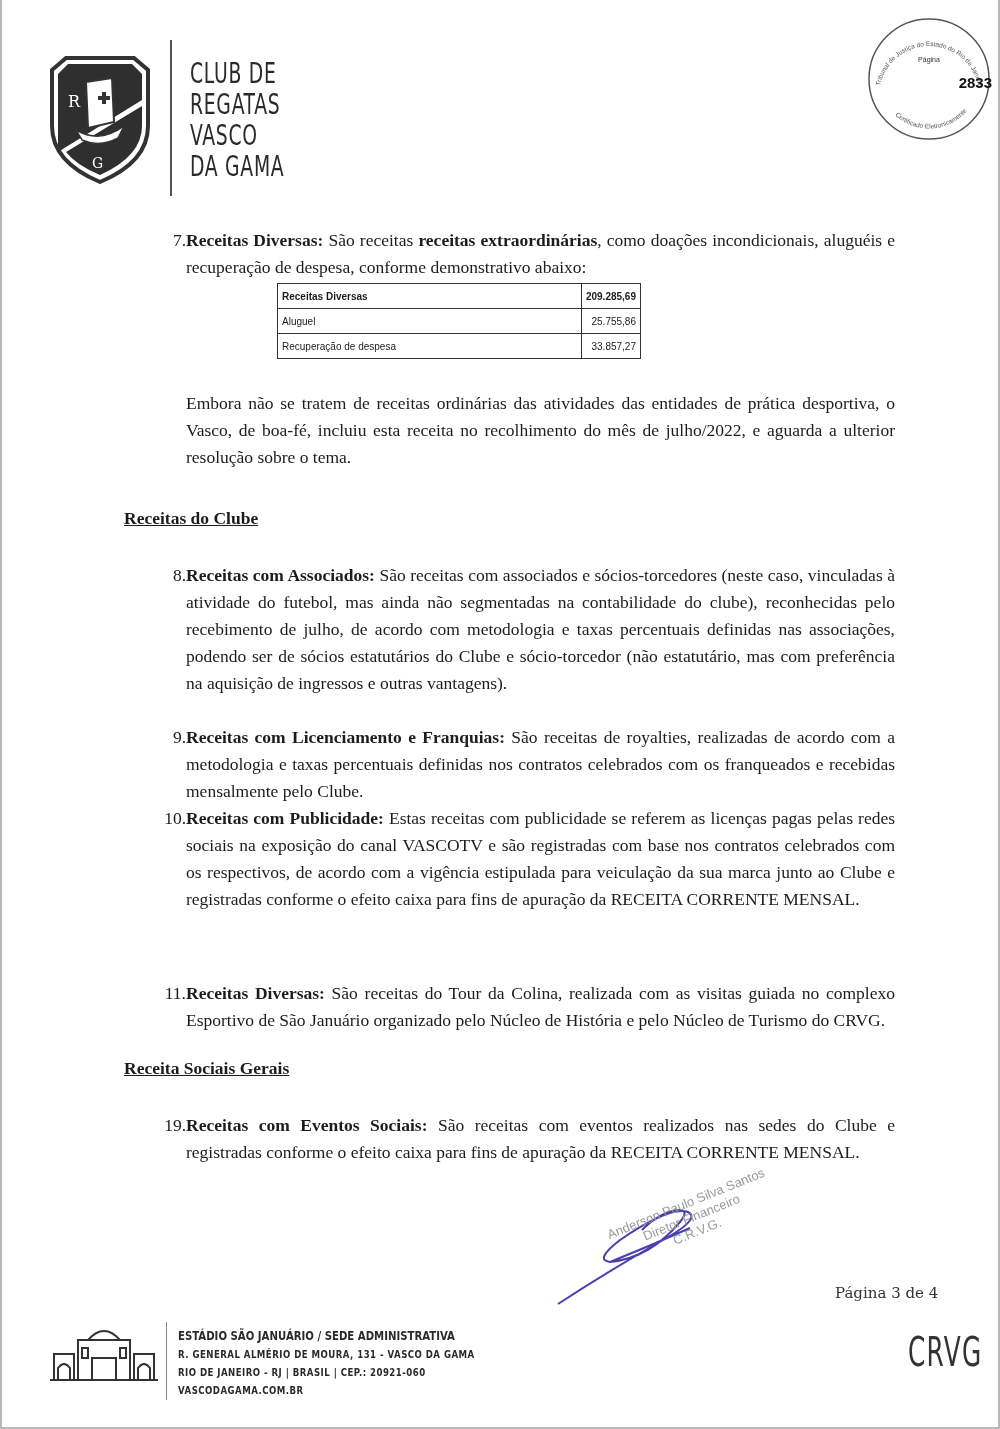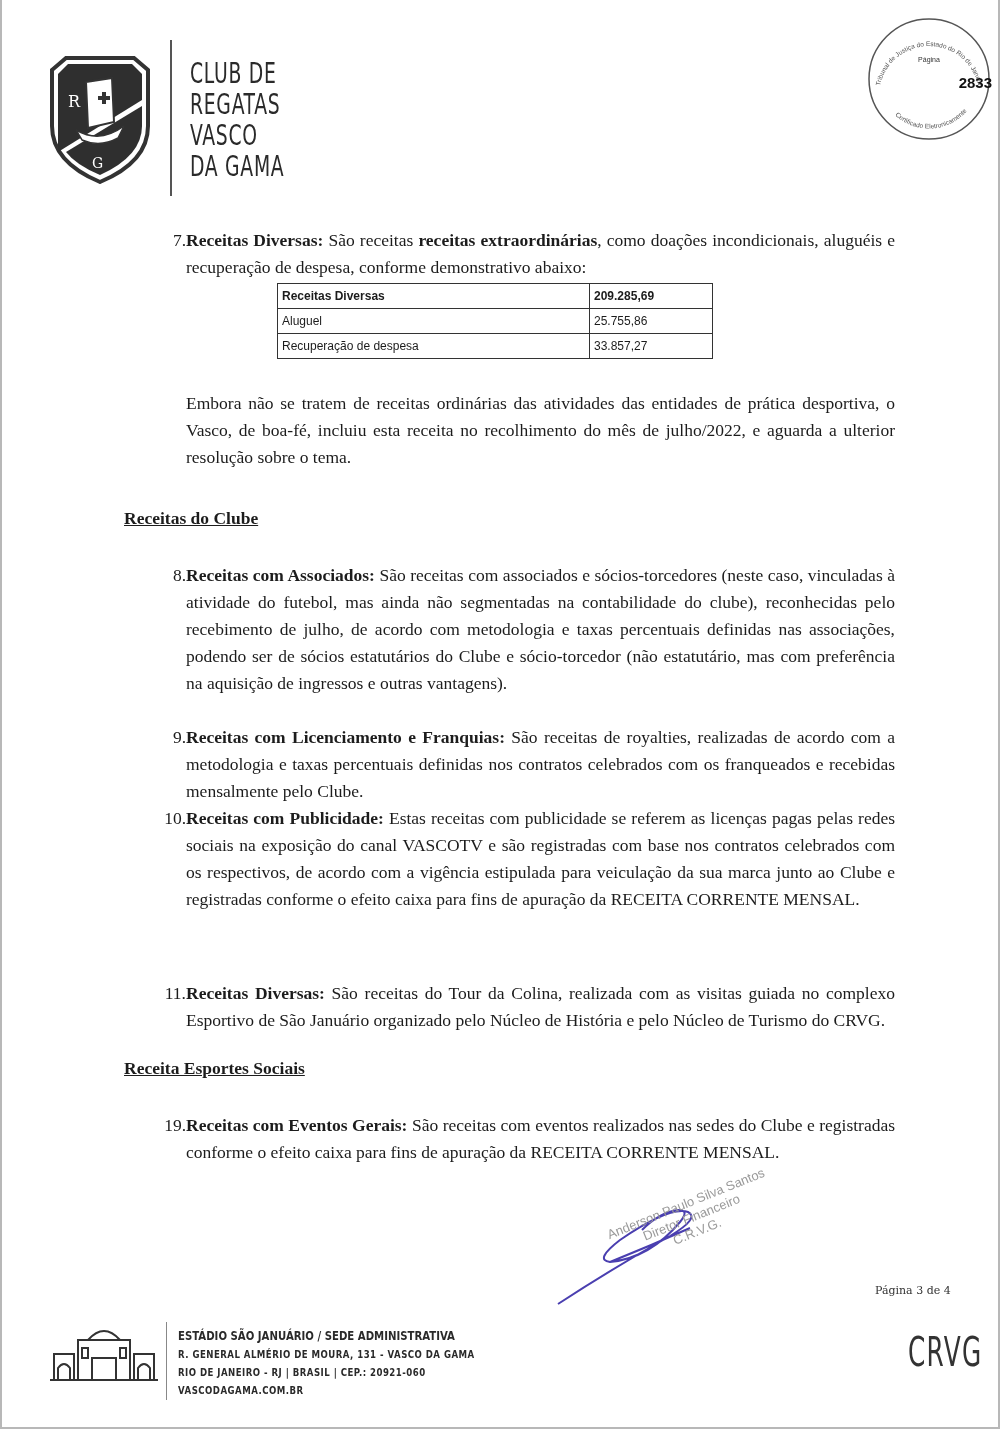--- a/index.html
+++ b/index.html
@@ -26,35 +26,35 @@
     .stamp-number { position: absolute; left: 0; top: 58px; width: 126px; text-align: right; font-family: "Liberation Sans", sans-serif; font-size: 15px; font-weight: bold; color: #111; }
     .item { position: absolute; left: 150px; width: 745px; font-size: 17.5px; line-height: 27px; text-align: justify; }
     .item .num { position: absolute; left: 0; top: 0; width: 36px; text-align: right; }
     .item .text { margin-left: 36px; }
     .item .text b { font-weight: bold; }
     .para { position: absolute; left: 186px; width: 709px; font-size: 17.5px; line-height: 27px; text-align: justify; }
     .section-title { position: absolute; left: 124px; font-size: 17.5px; font-weight: bold; text-decoration: underline; }
 
     
     .rev-table {
-      position: absolute; left: 277px; top: 283px; width: 436px; border-collapse: collapse;
-      font-family: "Liberation Sans", sans-serif; font-size: 12px;
+      position: absolute; left: 277px; top: 283px; width: 364px; border-collapse: collapse;
+      font-family: "Liberation Sans", sans-serif; font-size: 10px;
     }
     .rev-table td { border: 1.5px solid #333; height: 25px; padding: 0 4px; }
     .rev-table td.label { width: 312px; }
-    .rev-table td.value { text-align: left; }
+    .rev-table td.value { text-align: right; }
     .rev-table tr.total td { font-weight: bold; }
 
     
     .signature { position: absolute; left: 550px; top: 1200px; width: 240px; height: 110px; }
     .sig-stamp {
       position: absolute; left: 605px; top: 1228px; transform: rotate(-22deg); transform-origin: left top;
       font-family: "Liberation Sans", sans-serif; font-size: 13px; color: #9a9a9a; line-height: 15px; text-align: center;
     }
-    .page-number { position: absolute; left: 875px; top: 1284px; font-family: "DejaVu Serif", serif; font-size: 11px; color: #333; }
+    .page-number { position: absolute; left: 835px; top: 1284px; font-family: "DejaVu Serif", serif; font-size: 15px; color: #333; }
 
     
     .footer-building { position: absolute; left: 48px; top: 1322px; width: 112px; height: 62px; }
     .footer-divider { position: absolute; left: 166px; top: 1322px; width: 1px; height: 78px; background: #888; }
     .footer-text {
       position: absolute; left: 178px; top: 1326px; font-family: "DejaVu Sans", sans-serif; font-weight: bold;
       color: #2a2a2a; transform: scaleX(0.78); transform-origin: left top; white-space: nowrap;
     }
     .footer-text .f1 { font-size: 13px; line-height: 20px; }
     .footer-text .f2 { font-size: 11px; line-height: 18px; letter-spacing: 0.6px; }
@@ -139,25 +139,25 @@
 <div class="item" style="top:805px;">
   <span class="num">10.</span>
   <div class="text"><b>Receitas com Publicidade:</b><span> Estas receitas com publicidade se referem as licenças pagas pelas redes sociais na exposição do canal VASCOTV e são registradas com base nos contratos celebrados com os respectivos, de acordo com a vigência estipulada para veiculação da sua marca junto ao Clube e registradas conforme o efeito caixa para fins de apuração da RECEITA CORRENTE MENSAL.</span></div>
 </div>
 
 <div class="item" style="top:940px;margin-top:40px;">
   <span class="num">11.</span>
   <div class="text"><b>Receitas Diversas:</b><span> São receitas do Tour da Colina, realizada com as visitas guiada no complexo Esportivo de São Januário organizado pelo Núcleo de História e pelo Núcleo de Turismo do CRVG.</span></div>
 </div>
 
-<div class="section-title" style="top:1058px;">Receita Esportes Sociais</div>
+<div class="section-title" style="top:1058px;">Receita Sociais Gerais</div>
 
 <div class="item" style="top:1112px;">
   <span class="num">19.</span>
-  <div class="text"><b>Receitas com Eventos Gerais:</b><span> São receitas com eventos realizados nas sedes do Clube e registradas conforme o efeito caixa para fins de apuração da RECEITA CORRENTE MENSAL.</span></div>
+  <div class="text"><b>Receitas com Eventos Sociais:</b><span> São receitas com eventos realizados nas sedes do Clube e registradas conforme o efeito caixa para fins de apuração da RECEITA CORRENTE MENSAL.</span></div>
 </div>
 
 <svg class="signature" viewBox="0 0 240 110">
   <path d="M8 104 Q60 70 120 36 Q150 18 138 12 Q120 6 70 40 Q44 60 60 62 Q100 58 130 22 Q140 10 128 10 Q110 12 92 30 M60 62 Q100 46 140 28" fill="none" stroke="#4a3fb0" stroke-width="2"></path>
 </svg>
 <div class="sig-stamp">
   <div>Anderson Paulo Silva Santos</div>
   <div>Diretor Financeiro</div>
   <div>C.R.V.G.</div>
 </div>

